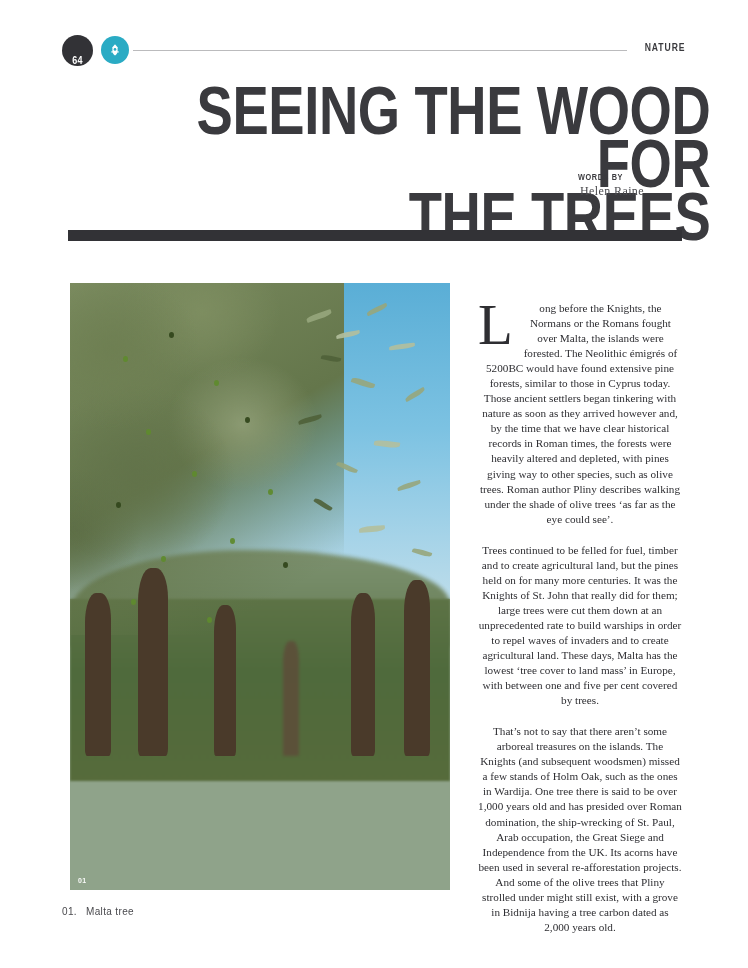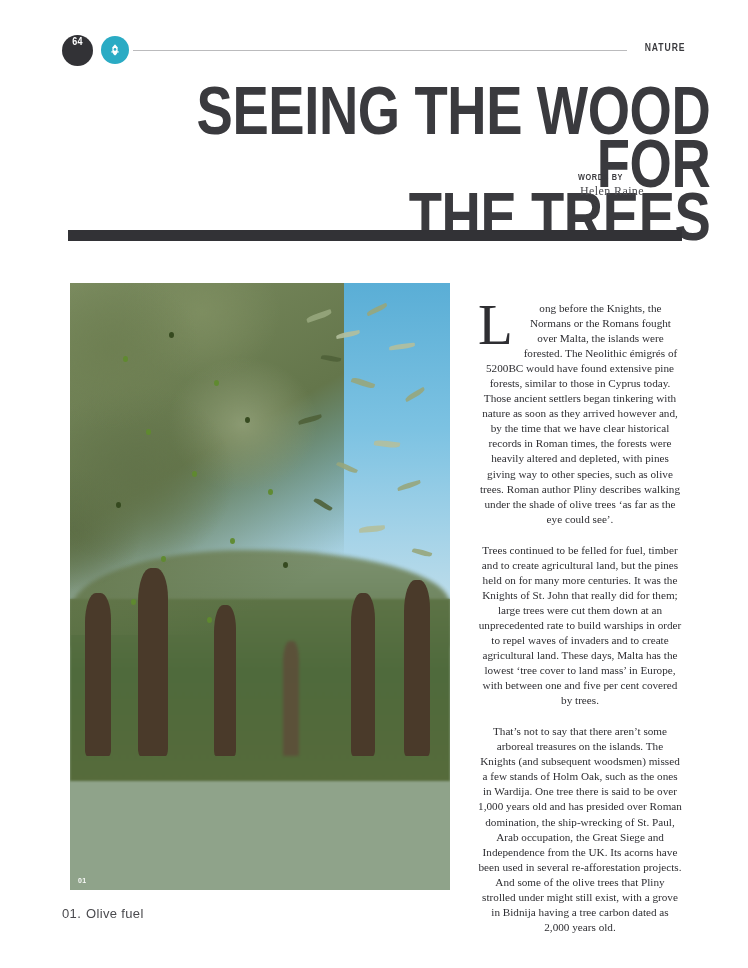--- a/index.html
+++ b/index.html
@@ -9,21 +9,21 @@
     font-family:"Liberation Serif",serif;
     position:relative;overflow:hidden;
   }
   .page{position:relative;width:748px;height:968px;}
 
   
   .runhead{position:absolute;left:0;top:0;width:748px;height:80px;}
   .page-num{
     position:absolute;left:62px;top:35px;width:31px;height:31px;
     border-radius:50%;background:#323236;
-    display:flex;align-items:flex-start;justify-content:center;
+    display:flex;align-items:flex-end;justify-content:center;
   }
   .page-num span{
     color:#fff;font-family:"Liberation Sans",sans-serif;
     font-weight:bold;font-size:11px;letter-spacing:0.3px;
     transform:scaleX(0.82);
   }
   .brand-mark{
     position:absolute;left:101px;top:36px;width:28px;height:28px;
     border-radius:50%;background:#2aabc4;
     display:flex;align-items:center;justify-content:center;
@@ -122,21 +122,21 @@
     position:absolute;left:8px;bottom:6px;
     font-family:"Liberation Sans",sans-serif;
     font-weight:bold;font-size:7px;color:#ffffff;
     letter-spacing:.4px;opacity:.95;
   }
 
   
   .captions{
     position:absolute;left:62px;top:903px;width:260px;
     font-family:"Liberation Sans",sans-serif;
-    font-size:13px;color:#4a4a4e;line-height:1.75;letter-spacing:.35px;
+    font-size:10px;color:#4a4a4e;line-height:1.75;letter-spacing:.35px;
   }
   .caption-row{display:flex;}
   .caption-row .cnum{width:24px;flex:0 0 24px;}
   .caption-row .ctext{flex:1 1 auto;}
 
   
   .copy{
     position:absolute;left:478px;top:285px;width:204px;
     font-family:"Liberation Serif",serif;
     font-size:11.2px;line-height:15.05px;color:#2e2e32;
@@ -228,21 +228,21 @@
     <div class="trunk far" style="left:56%;width:16px;height:19%;"></div>
     <div class="trunk" style="left:74%;width:24px;height:27%;"></div>
     <div class="trunk" style="left:88%;width:26px;height:29%;"></div>
 
     <div class="photo-tag">01</div>
   </div>
 
   <div class="captions">
     <div class="caption-row">
       <span class="cnum">01.</span>
-      <span class="ctext">Olive fuel</span>
+      <span class="ctext">Malta tree</span>
     </div>
   </div>
 
   <div class="copy">
     <p class="first">Long before the Knights, the Normans or the Romans fought over Malta, the islands were forested. The Neolithic émigrés of 5200BC would have found extensive pine forests, similar to those in Cyprus today. Those ancient settlers began tinkering with nature as soon as they arrived however and, by the time that we have clear historical records in Roman times, the forests were heavily altered and depleted, with pines giving way to other species, such as olive trees. Roman author Pliny describes walking under the shade of olive trees ‘as far as the eye could see’.</p>
     <p>Trees continued to be felled for fuel, timber and to create agricultural land, but the pines held on for many more centuries. It was the Knights of St. John that really did for them; large trees were cut them down at an unprecedented rate to build warships in order to repel waves of invaders and to create agricultural land. These days, Malta has the lowest ‘tree cover to land mass’ in Europe, with between one and five per cent covered by trees.</p>
     <p>That’s not to say that there aren’t some arboreal treasures on the islands. The Knights (and subsequent woodsmen) missed a few stands of Holm Oak, such as the ones in Wardija. One tree there is said to be over 1,000 years old and has presided over Roman domination, the ship-wrecking of St. Paul, Arab occupation, the Great Siege and Independence from the UK. Its acorns have been used in several re-afforestation projects. And some of the olive trees that Pliny strolled under might still exist, with a grove in Bidnija having a tree carbon dated as 2,000 years old.</p>
   </div>
 
 </div>

